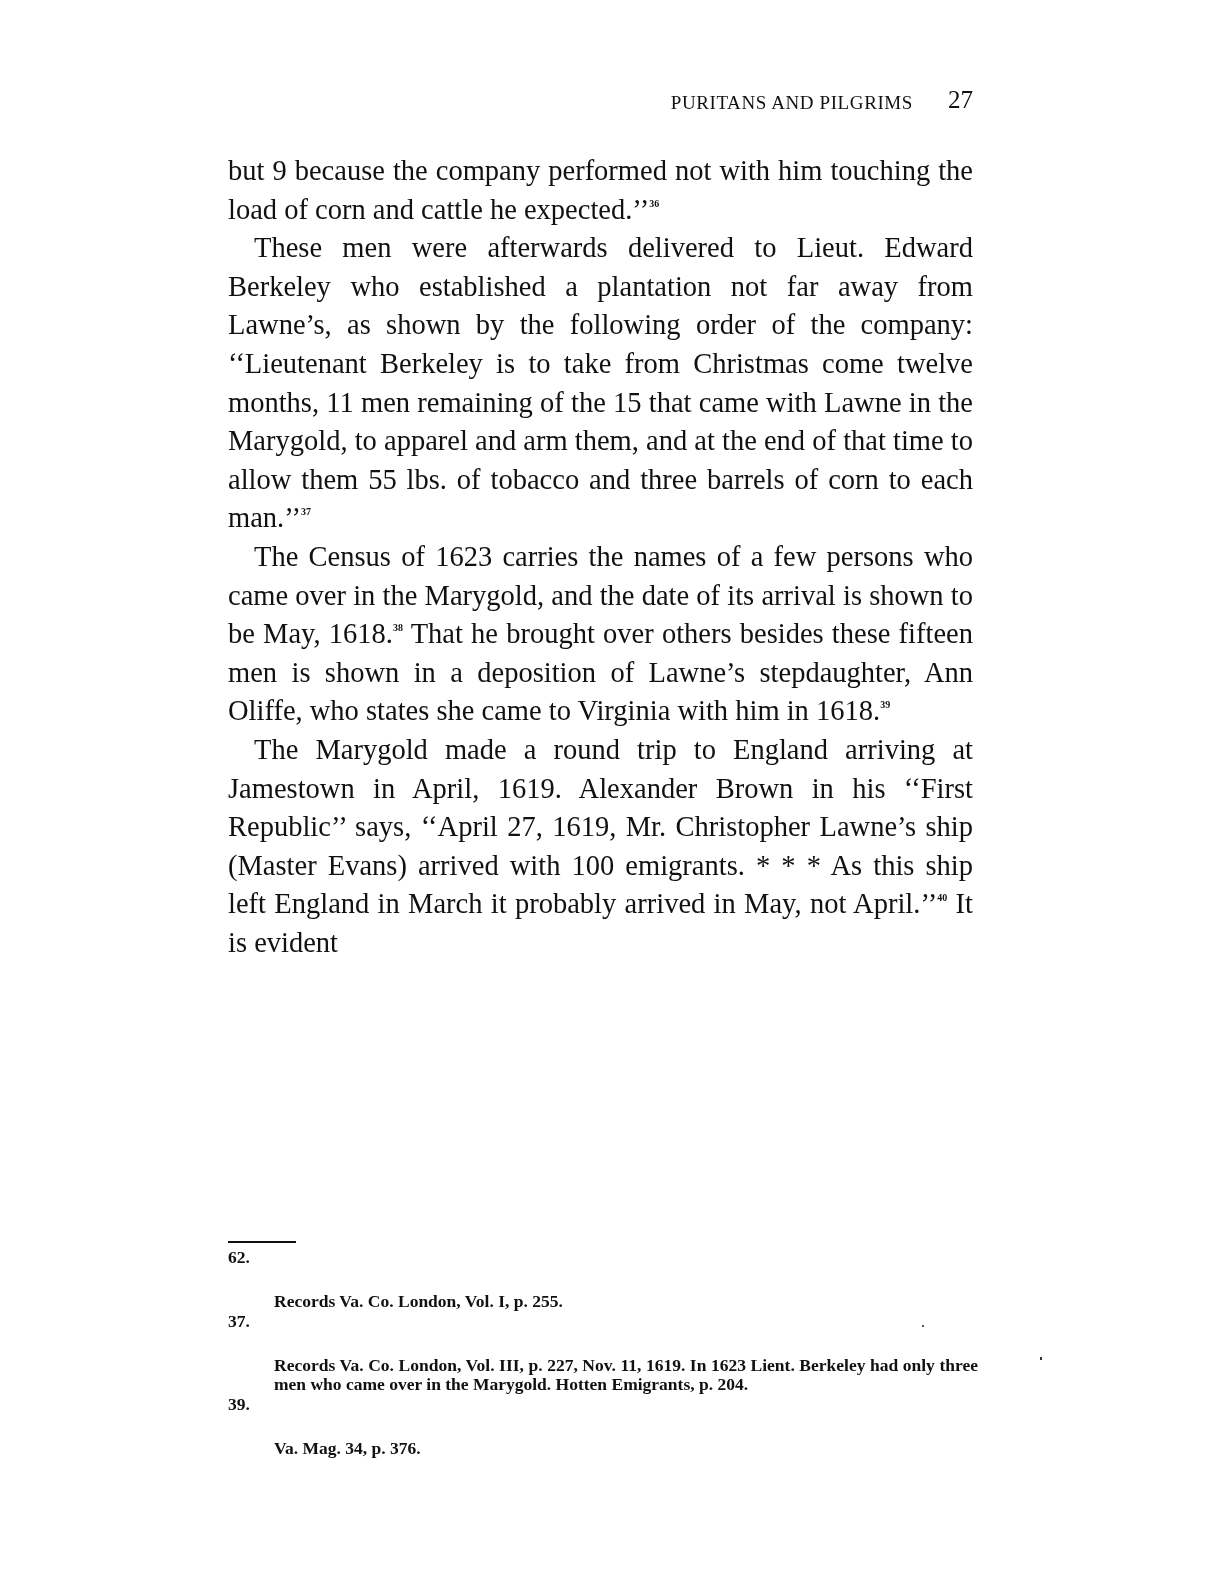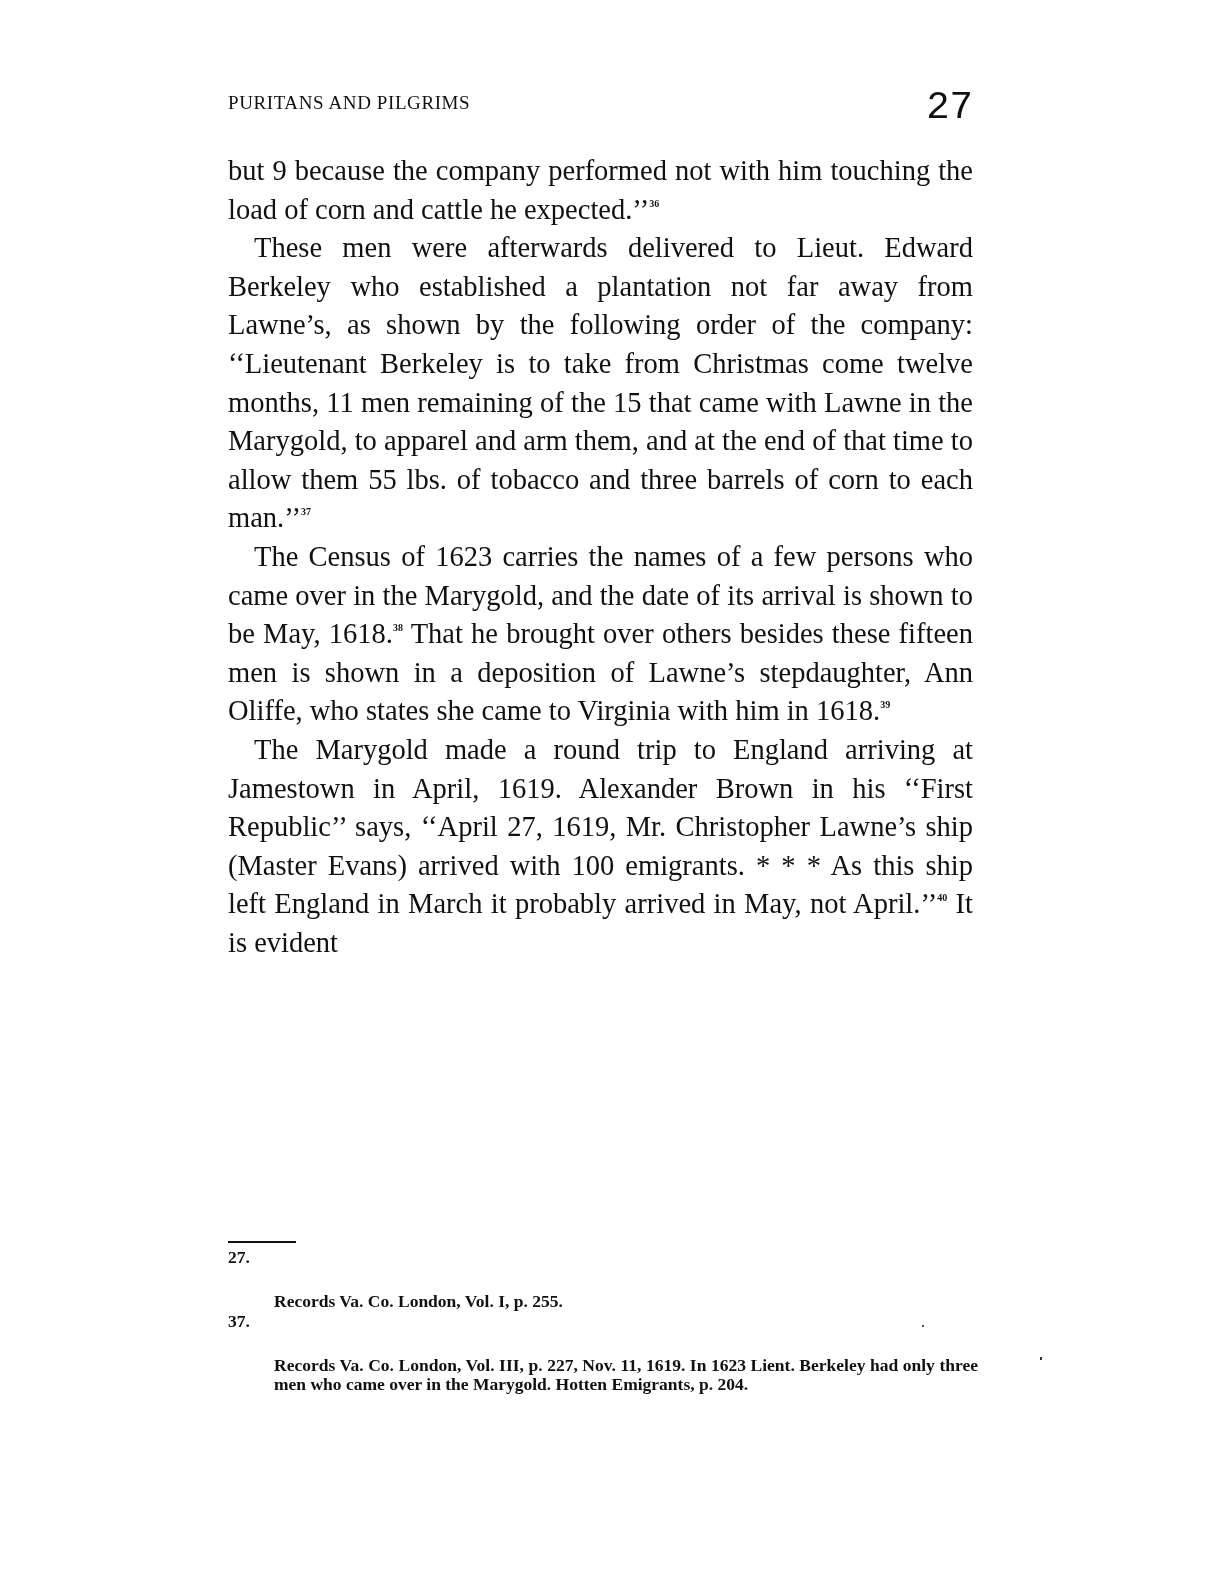--- a/index.html
+++ b/index.html
@@ -1,20 +1,20 @@
 <!DOCTYPE html>
 <html><head>
 <meta charset="utf-8">
 <style>
   html, body { margin: 0; padding: 0; background: #ffffff; }
   body { width: 1224px; height: 1584px; position: relative; overflow: hidden; color: #111; font-family: "DejaVu Serif", "Liberation Serif", serif; }
   .page { position: absolute; left: 228px; top: 0; width: 745px; }
   .running-head { position: absolute; top: 92px; left: 0; width: 745px; height: 30px; }
-  .running-title { position: absolute; left: 0; width: 745px; text-align: left; top: 0; font-family: "Liberation Serif", "DejaVu Serif", serif; font-size: 19px; letter-spacing: 0.6px; padding-right: 60px; box-sizing: border-box; }
-  .page-number { position: absolute; right: 0; top: -6px; font-family: Liberation Mono, monospace; font-size: 39px; }
+  .running-title { position: absolute; left: 0; width: 745px; text-align: right; top: 0; font-family: "Liberation Serif", "DejaVu Serif", serif; font-size: 19px; letter-spacing: 0.6px; padding-right: 60px; box-sizing: border-box; }
+  .page-number { position: absolute; right: 0; top: -6px; font-family: Liberation Serif, serif; font-size: 25px; }
   .body-text { position: absolute; top: 152px; left: 0; width: 745px; font-family: "Liberation Serif", serif; font-size: 28.5px; line-height: 38.6px; text-align: justify; }
   .body-text p { margin: 0; text-indent: 0; }
   .body-text p.indent { text-indent: 26px; }
   .body-text p.first { text-indent: 0; }
   sup { font-size: 10px; line-height: 0; vertical-align: 12px; font-weight: bold; }
   .rule { position: absolute; top: 1241px; left: 0; width: 68px; height: 0; border-top: 2px solid #111; }
   .footnotes { position: absolute; top: 1248px; left: 0; width: 750px; font-family: "Liberation Serif", serif; font-weight: bold; font-size: 17.5px; line-height: 19.6px; }
   .fn { display: flex; }
   .fn-num { width: 46px; flex: 0 0 46px; }
   .fn-text { flex: 1; text-align: justify; margin-top: 44px; }
@@ -34,24 +34,28 @@
     <p class="first"><span>but 9 because the company performed not with him touching the load of corn and cattle he expected.’’</span><sup>36</sup></p>
     <p class="indent"><span>These men were afterwards delivered to Lieut. Edward Berkeley who established a plantation not far away from Lawne’s, as shown by the following order of the company: ‘‘Lieutenant Berkeley is to take from Christmas come twelve months, 11 men remaining of the 15 that came with Lawne in the Marygold, to apparel and arm them, and at the end of that time to allow them 55 lbs. of tobacco and three barrels of corn to each man.’’</span><sup>37</sup></p>
     <p class="indent"><span>The Census of 1623 carries the names of a few persons who came over in the Marygold, and the date of its arrival is shown to be May, 1618.</span><sup>38</sup><span> That he brought over others besides these fifteen men is shown in a deposition of Lawne’s stepdaughter, Ann Oliffe, who states she came to Virginia with him in 1618.</span><sup>39</sup></p>
     <p class="indent"><span>The Marygold made a round trip to England arriving at Jamestown in April, 1619. Alexander Brown in his ‘‘First Republic’’ says, ‘‘April 27, 1619, Mr. Christopher Lawne’s ship (Master Evans) arrived with 100 emigrants. * * * As this ship left England in March it probably arrived in May, not April.’’</span><sup>40</sup><span> It is evident</span></p>
   </div>
 
   <div class="rule"></div>
 
   <div class="footnotes">
     <div class="fn">
-      <span class="fn-num">27.</span>
+      <span class="fn-num">62.</span>
       <span class="fn-text">Records Va. Co. London, Vol. I, p. 255.</span>
     </div>
     <div class="fn">
       <span class="fn-num">37.</span>
       <span class="fn-text">Records Va. Co. London, Vol. III, p. 227, Nov. 11, 1619. In 1623 Lient. Berkeley had only three men who came over in the Marygold. Hotten Emigrants, p. 204.</span>
+    </div>
+    <div class="fn">
+      <span class="fn-num">39.</span>
+      <span class="fn-text">Va. Mag. 34, p. 376.</span>
     </div>
   </div>
 </div>
 
 <div class="speck2"></div>
 <div class="speck"></div>
 
 </body></html>

